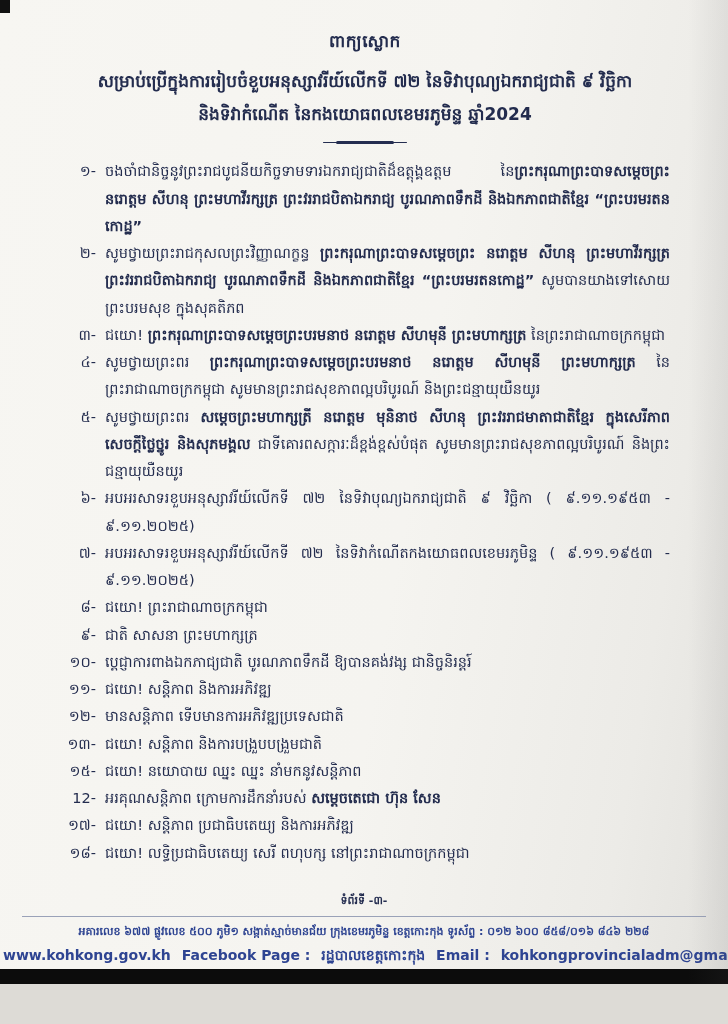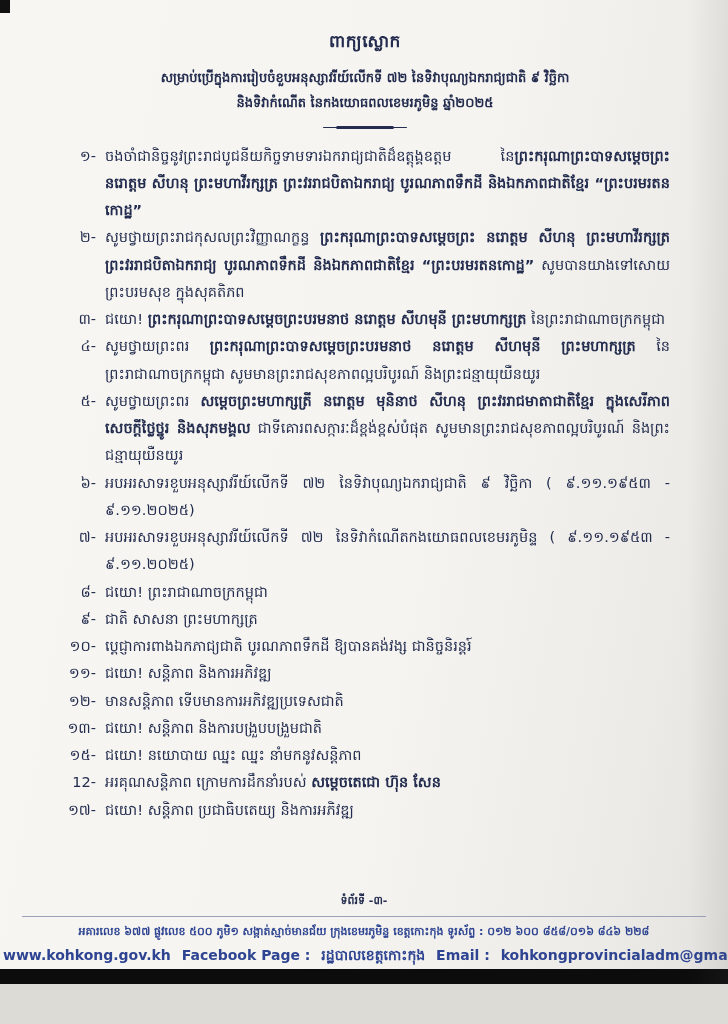--- a/index.html
+++ b/index.html
@@ -20,21 +20,21 @@
   }
   .corner-mark{
     position:absolute;top:0;left:0;width:10px;height:13px;background:#111;
   }
   .bottom-bar{
     position:absolute;bottom:0;left:0;width:100%;height:15px;background:#0c0c0c;
   }
   .content{padding:30px 58px 0 60px;}
   .title-block{text-align:center;font-weight:700;}
   .doc-title{font-size:17px;margin:0 0 10px 0;letter-spacing:.5px;}
-  .doc-subtitle{font-size:13px;line-height:1.95;margin:0 auto;max-width:580px;}
+  .doc-subtitle{font-size:17px;line-height:1.95;margin:0 auto;max-width:580px;}
   .title-separator{
     width:58px;height:3px;background:#242d50;border-radius:2px;
     margin:10px auto 14px auto;
     box-shadow:-14px 0 0 -1px #242d50, 14px 0 0 -1px #242d50;
   }
   .slogan-list{margin-top:6px;font-size:14.5px;line-height:1.88;font-weight:500;}
   .item{display:flex;align-items:flex-start;}
   .num{flex:0 0 36px;text-align:right;padding-right:9px;white-space:nowrap;}
   .txt{flex:1;text-align:justify;}
   .txt .b{font-weight:700;}
@@ -48,21 +48,21 @@
 </head>
 <body>
 
 <div class="paper">
   <div class="corner-mark"></div>
 
   <div class="content">
     <div class="title-block">
       <div class="doc-title">ពាក្យស្លោក</div>
       <div class="doc-subtitle">សម្រាប់ប្រើក្នុងការរៀបចំខួបអនុស្សាវរីយ៍លើកទី ៧២ នៃទិវាបុណ្យឯករាជ្យជាតិ ៩ វិច្ឆិកា</div>
-      <div class="doc-subtitle">និងទិវាកំណើត នៃកងយោធពលខេមរភូមិន្ទ ឆ្នាំ២០២៥</div>
+      <div class="doc-subtitle">និងទិវាកំណើត នៃកងយោធពលខេមរភូមិន្ទ ឆ្នាំ2024</div>
       <div class="title-separator"></div>
     </div>
 
     <div class="slogan-list">
         <div class="item">
           <span class="num">១-</span>
           <span class="txt"><span>ចងចាំជានិច្ចនូវព្រះរាជបូជនីយកិច្ចទាមទារឯករាជ្យជាតិដ៏ឧត្តុង្គឧត្តម នៃ</span><span class="b">ព្រះករុណាព្រះបាទសម្តេចព្រះ នរោត្តម សីហនុ ព្រះមហាវីរក្សត្រ ព្រះវររាជបិតាឯករាជ្យ បូរណភាពទឹកដី និងឯកភាពជាតិខ្មែរ “ព្រះបរមរតនកោដ្ឋ”</span></span>
         </div>
         <div class="item">
           <span class="num">២-</span>
@@ -117,20 +117,24 @@
           <span class="txt"><span>ជយោ! នយោបាយ ឈ្នះ ឈ្នះ នាំមកនូវសន្តិភាព</span></span>
         </div>
         <div class="item">
           <span class="num">12-</span>
           <span class="txt"><span>អរគុណសន្តិភាព ក្រោមការដឹកនាំរបស់ </span><span class="b">សម្តេចតេជោ ហ៊ុន សែន</span></span>
         </div>
         <div class="item">
           <span class="num">១៧-</span>
           <span class="txt"><span>ជយោ! សន្តិភាព ប្រជាធិបតេយ្យ និងការអភិវឌ្ឍ</span></span>
         </div>
+        <div class="item">
+          <span class="num">១៨-</span>
+          <span class="txt"><span>ជយោ! លទ្ធិប្រជាធិបតេយ្យ សេរី ពហុបក្ស នៅព្រះរាជាណាចក្រកម្ពុជា</span></span>
+        </div>
       </div>
   </div>
 
   <div class="footer">
     <div class="page-num">ទំព័រទី -៣-</div>
     <hr class="footer-rule">
     <div class="addr-line">អគារលេខ ៦៧៧ ផ្លូវលេខ ៥០០ ភូមិ១ សង្កាត់ស្មាច់មានជ័យ ក្រុងខេមរភូមិន្ទ ខេត្តកោះកុង ទូរស័ព្ទ : ០១២ ៦០០ ៨៥៨/០១៦ ៨៤៦ ២២៨</div>
     <div class="web-line">
       <span>www.kohkong.gov.kh</span>
       <span>Facebook Page :</span>

